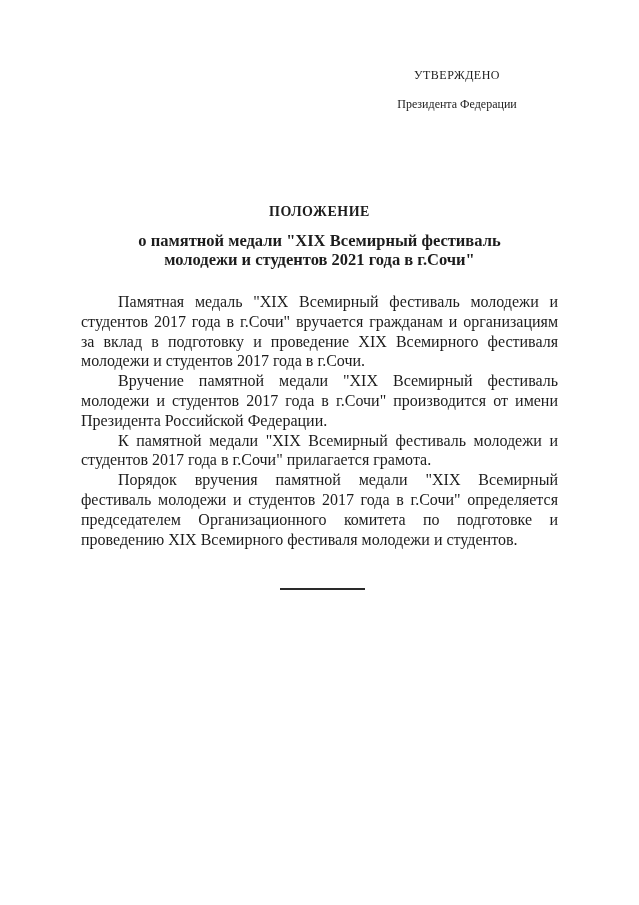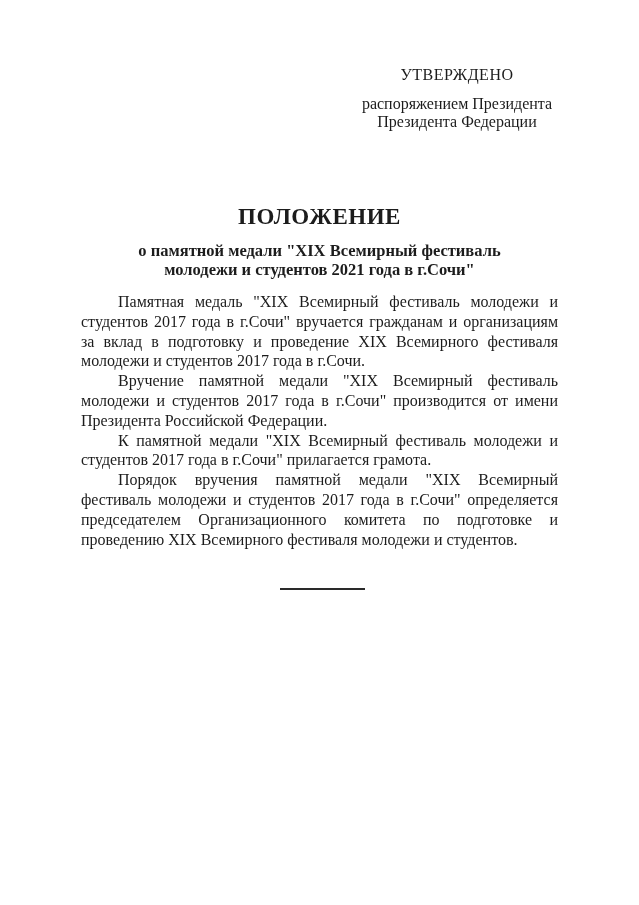--- a/index.html
+++ b/index.html
@@ -15,37 +15,37 @@
     color: #1c1c1c;
     font-family: "Liberation Serif", "DejaVu Serif", serif;
     overflow: hidden;
   }
   .approval-block {
     position: absolute;
     top: 66px;
     left: 341px;
     width: 232px;
     text-align: center;
-    font-size: 16px;
+    font-size: 12px;
     line-height: 18.5px;
   }
   .approval-stamp {
     margin-bottom: 10px;
     letter-spacing: 0.5px;
   }
   .title-block {
     position: absolute;
     top: 204px;
     left: 0;
     width: 639px;
     text-align: center;
     font-weight: bold;
   }
   .doc-title {
-    font-size: 23px;
+    font-size: 14px;
     letter-spacing: 0.5px;
   }
   .doc-subtitle {
     margin-top: 12px;
     font-size: 16.5px;
     line-height: 18.5px;
   }
   .body-text {
     position: absolute;
     top: 292px;
@@ -69,21 +69,20 @@
     background: #2a2a2a;
   }
 </style>
 </head>
 <body>
 
 <div class="page">
 
   <div class="approval-block">
     <div class="approval-stamp">УТВЕРЖДЕНО</div>
-    <div class="approval-line">распоряжением Президента</div>
     <div class="approval-line">Президента Федерации</div>
   </div>
 
   <div class="title-block">
     <div class="doc-title">ПОЛОЖЕНИЕ</div>
     <div class="doc-subtitle">
       <div>о памятной медали "XIX Всемирный фестиваль</div>
       <div>молодежи и студентов 2021 года в г.Сочи"</div>
     </div>
   </div>

